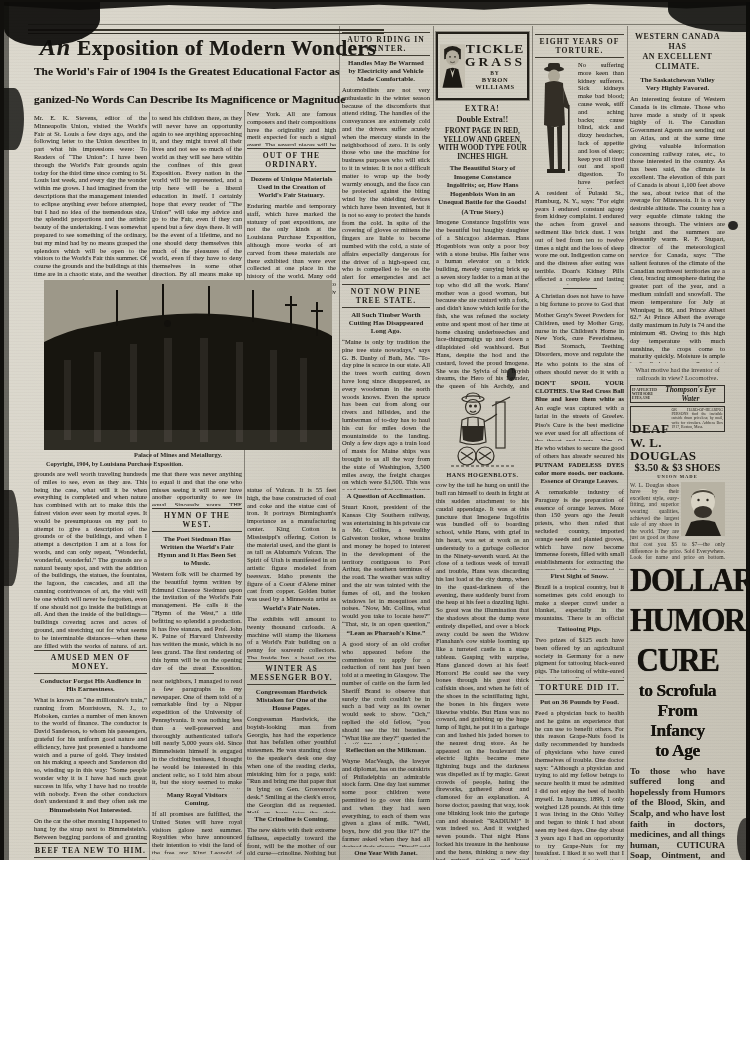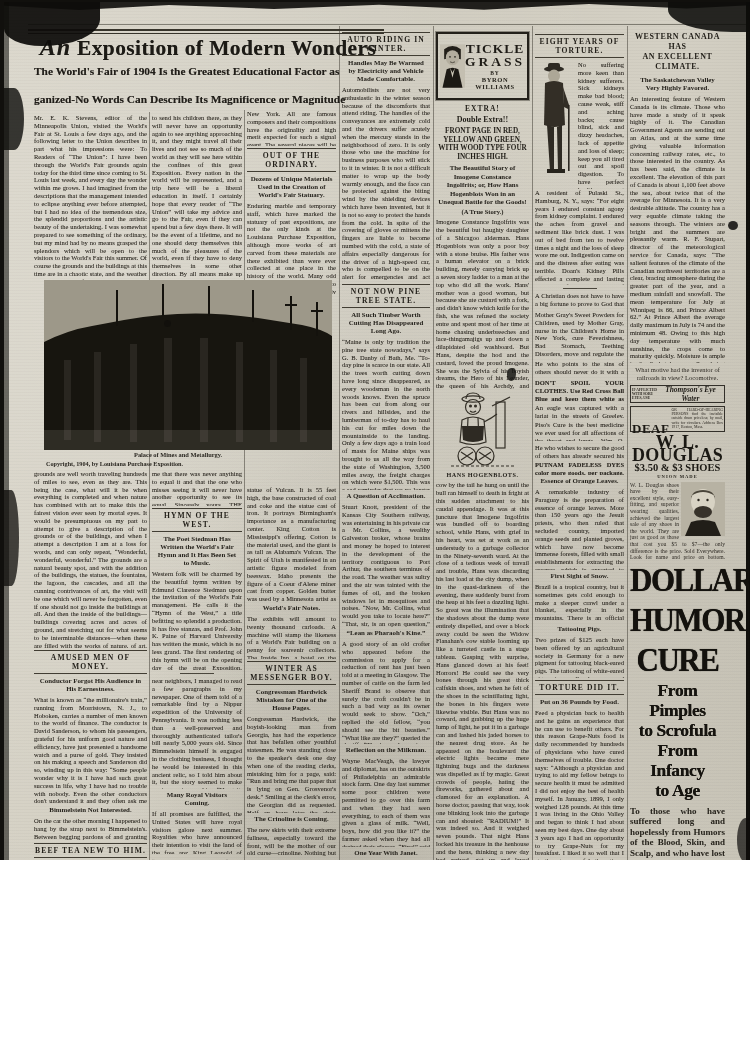--- a/index.html
+++ b/index.html
@@ -79,21 +79,21 @@
   #tor-wrap{overflow:hidden;}
   #tor-man{float:left;width:40px;height:118px;margin:0 3px 2px 0;}
   
   .jokebd{font-size:6.5px;line-height:7.8px;text-align:center;color:#2e2a24;margin:3px 0;}
   #thompson{border:1px solid #33302a;display:flex;align-items:center;height:14px;margin:3px 0;padding:1px;}
   #thompson .pre{font-size:3.6px;line-height:4px;width:26px;color:#2e2a24;font-weight:bold;}
   #thompson .nm{flex:1;font-weight:bold;font-size:7.4px;font-style:italic;text-align:center;color:#1f1c17;}
   #deaf{border:1px solid #33302a;display:flex;align-items:center;height:22px;margin:0 0 4px;padding:1px;}
   #deaf .big{font-weight:bold;font-size:13px;letter-spacing:.5px;color:#1b1914;margin-right:2px;margin-top:20px;}
   #deaf .sm{flex:1;font-size:3.9px;line-height:4.4px;color:#2e2a24;text-align:justify;}
-  .dg1{font-weight:bold;font-size:18px;letter-spacing:.3px;text-align:center;color:#1b1914;line-height:13px;}
+  .dg1{font-weight:bold;font-size:13px;letter-spacing:.3px;text-align:left;color:#1b1914;line-height:13px;}
   .dg2{font-weight:bold;font-size:10.5px;text-align:center;color:#1b1914;line-height:12px;}
   .dg3{font-weight:bold;font-size:4.6px;text-align:center;letter-spacing:1px;color:#2a2720;line-height:6px;margin-bottom:2px;}
   #dgbody{font-size:5.6px;line-height:6.6px;text-align:justify;color:#2e2a24;overflow:hidden;height:78px;}
   #dg-port{float:right;width:44px;height:54px;margin:0 0 2px 2px;}
   .cure-w{font-family:"Liberation Serif",serif;font-weight:900;font-size:31px;line-height:40px;
     letter-spacing:-1.5px;text-align:center;color:#14120e;transform:scaleY(1.12);transform-origin:center;
     text-shadow:0 0 .7px #14120e;}
   .cure-s{font-weight:900;font-size:17.5px;line-height:20px;text-align:center;color:#16140f;
     letter-spacing:-.4px;text-shadow:0 0 .5px #16140f;}
   .cure-bd{font-size:9px;line-height:10.6px;text-align:justify;font-weight:bold;color:#26231c;
@@ -333,21 +333,20 @@
               <circle cx="26.5" cy="18" r="1.2" fill="#26231c"></circle>
             <ellipse cx="22" cy="30" rx="9" ry="6" fill="#37322a"></ellipse>
             <path d="M4,54 L10,40 Q22,36 34,40 L40,54 Z" fill="#211e18"></path>
           </svg>
           <span>W. L. Douglas shoes have by their excellent style, easy-fitting, and superior wearing qualities, achieved the largest sale of any shoes in the world. They are just as good as those that cost you $5 to $7—the only difference is the price. Sold Everywhere. Look for name and price on bottom. Douglas uses Corona Coltskin, which is everywhere conceded to be the finest Patent Leather yet produced. Fast Color Eyelets used. Shoes by mail, 25c. extra. Write for Catalog. W. L. DOUGLAS, Brockton, Mass.</span>
         </div>
       </div>
       <div class="cure-w">DOLLAR</div>
       <div class="cure-w">HUMOR</div>
       <div class="cure-w">CURE</div>
-      <div class="cure-s">From Pimples</div>
       <div class="cure-s">to Scrofula</div>
       <div class="cure-s">From Infancy</div>
       <div class="cure-s">to Age</div>
       <div class="cure-bd" style="height:252px">To those who have suffered long and hopelessly from Humors of the Blood, Skin, and Scalp, and who have lost faith in doctors, medicines, and all things human, CUTICURA Soap, Ointment, and Pills appeal with a force hardly to be realized. Every hope, every expectation awakened by them has been more than fulfilled. More great cures of Simple, Scrofulous, and Hereditary Humors are daily made by them than by all other Blood and Skin Remedies combined, a single set, costing but one dollar, being often sufficient to cure the most distressing cases when all else fails.</div>
     </div>
 
     <div class="ink" id="tstrip"></div>
     <div class="ink" id="tl"></div>
     <div class="ink" id="tr"></div>
     <div class="ink" id="lstrip"></div>

